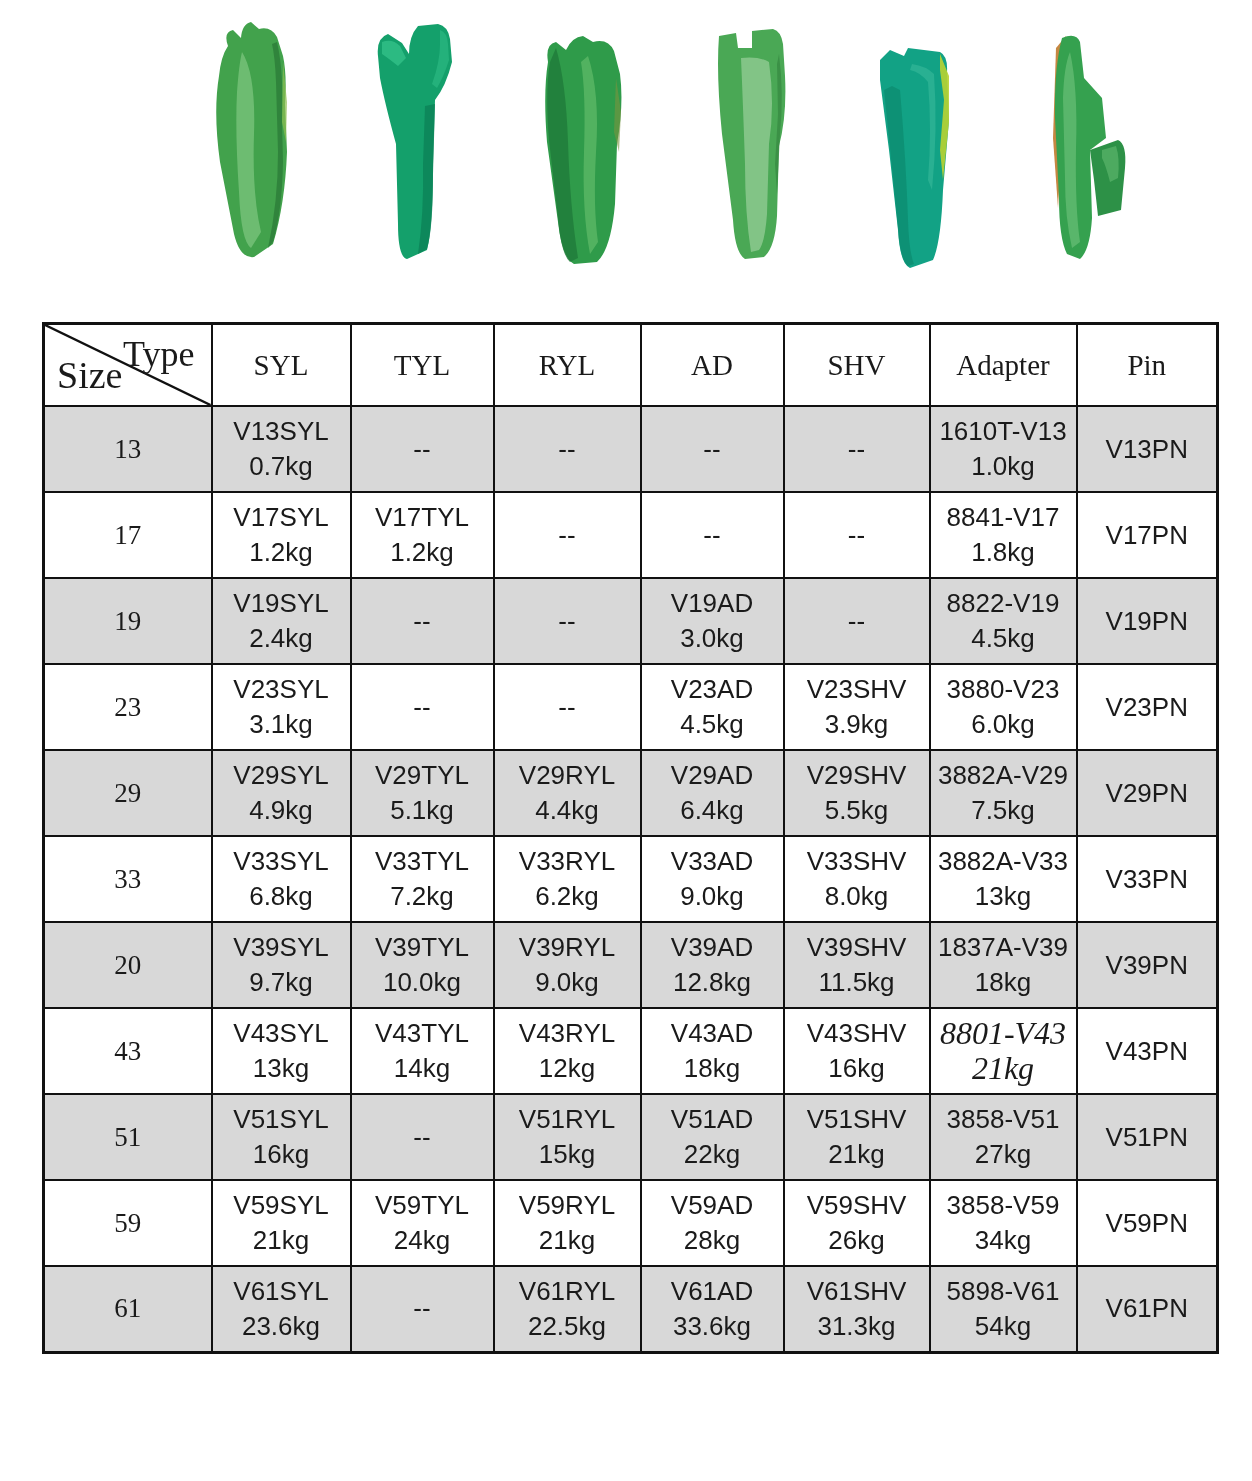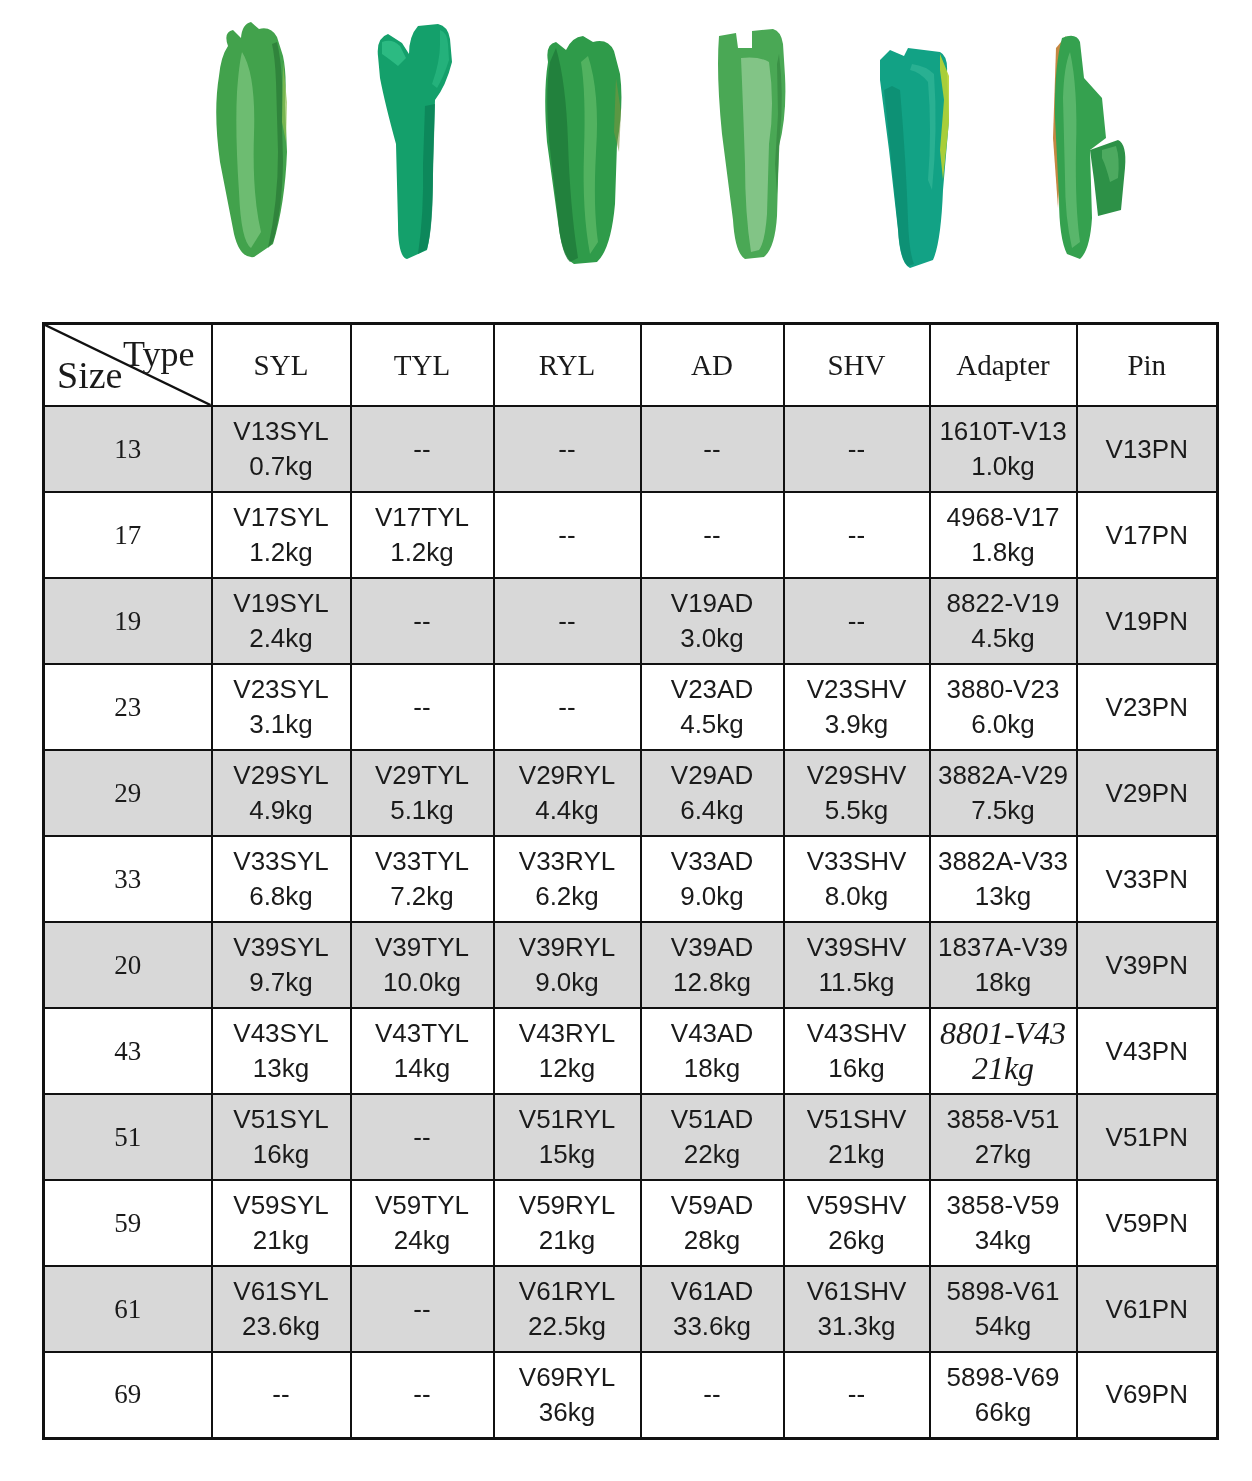--- a/index.html
+++ b/index.html
@@ -164,21 +164,21 @@
         <td class="part-cell">
           <div class="cl">--</div>
         </td>
         <td class="part-cell">
           <div class="cl">--</div>
         </td>
         <td class="part-cell">
           <div class="cl">--</div>
         </td>
         <td class="part-cell">
-          <div class="cl">4968-V17</div>
+          <div class="cl">8841-V17</div>
           <div class="cl">1.8kg</div>
         </td>
         <td class="part-cell">
           <div class="cl">V17PN</div>
         </td>
       </tr>
       <tr class="shaded">
         <td class="size-cell">19</td>
         <td class="part-cell">
           <div class="cl">V19SYL</div>
@@ -434,40 +434,14 @@
           <div class="cl">31.3kg</div>
         </td>
         <td class="part-cell">
           <div class="cl">5898-V61</div>
           <div class="cl">54kg</div>
         </td>
         <td class="part-cell">
           <div class="cl">V61PN</div>
         </td>
       </tr>
-      <tr>
-        <td class="size-cell">69</td>
-        <td class="part-cell">
-          <div class="cl">--</div>
-        </td>
-        <td class="part-cell">
-          <div class="cl">--</div>
-        </td>
-        <td class="part-cell">
-          <div class="cl">V69RYL</div>
-          <div class="cl">36kg</div>
-        </td>
-        <td class="part-cell">
-          <div class="cl">--</div>
-        </td>
-        <td class="part-cell">
-          <div class="cl">--</div>
-        </td>
-        <td class="part-cell">
-          <div class="cl">5898-V69</div>
-          <div class="cl">66kg</div>
-        </td>
-        <td class="part-cell">
-          <div class="cl">V69PN</div>
-        </td>
-      </tr>
     </tbody>
 </table>
 
 </body></html>

